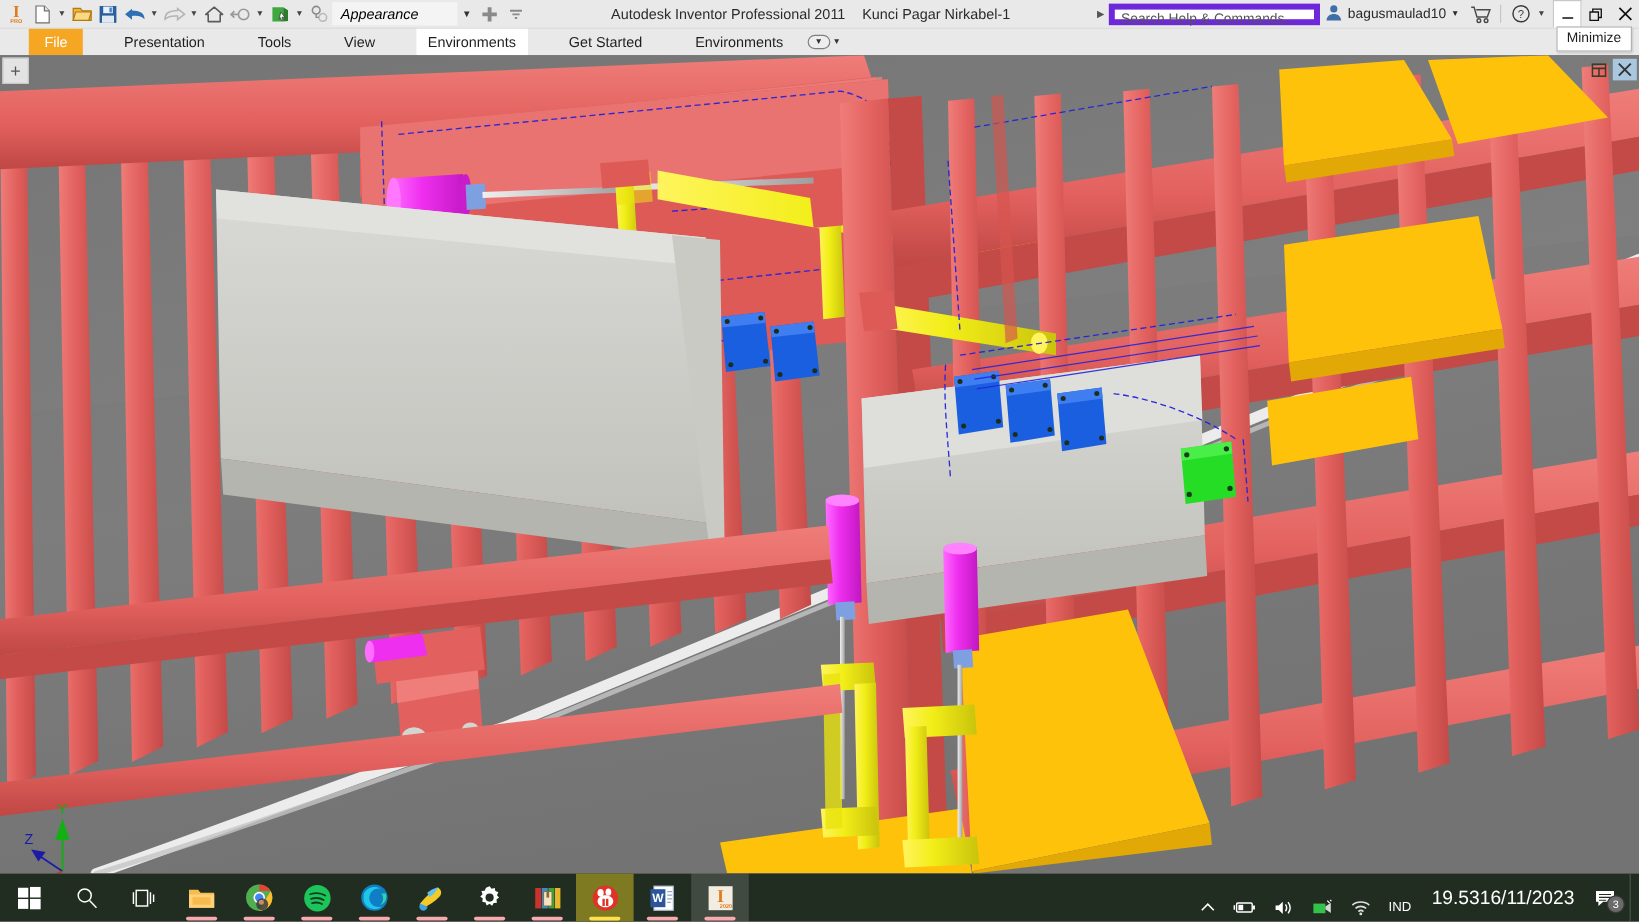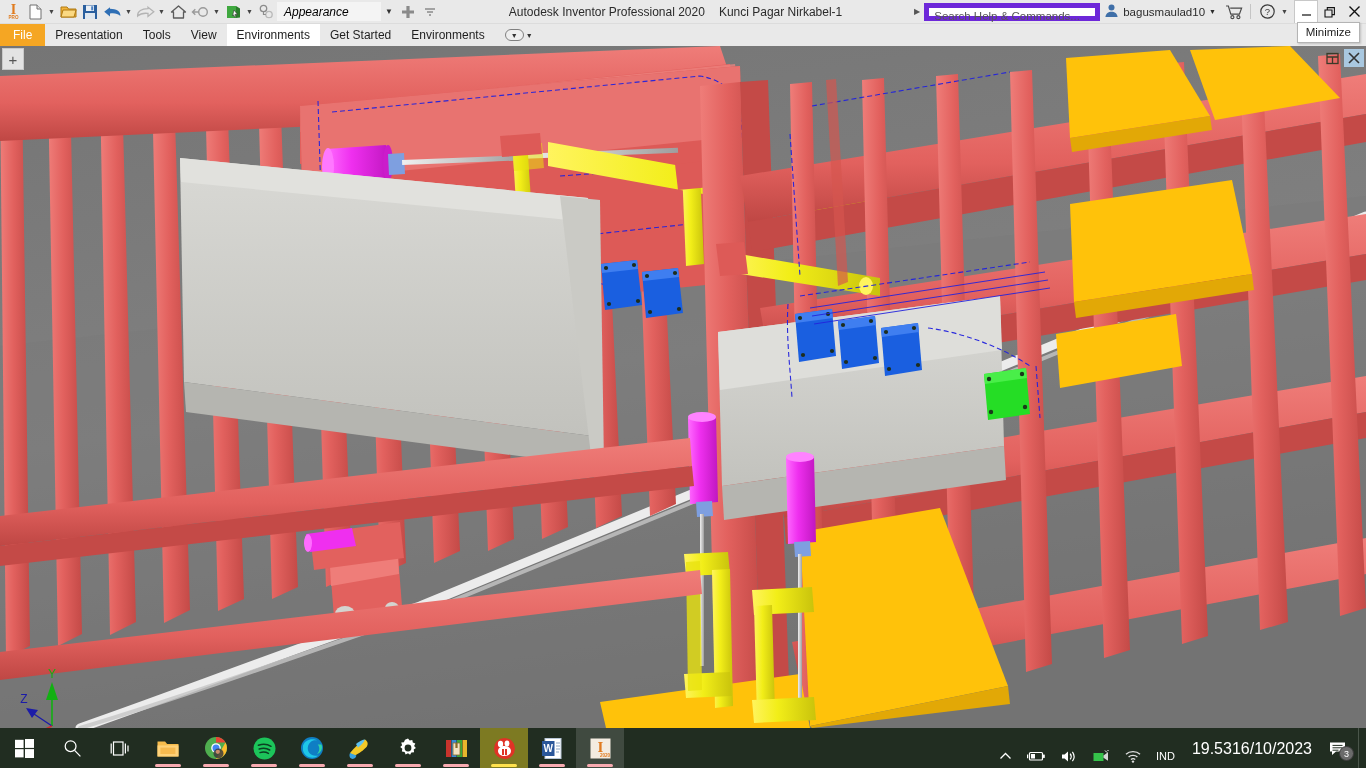--- a/index.html
+++ b/index.html
@@ -59,20 +59,21 @@
 
   
   .ribbontabs {
     position: absolute; top: 24px; left: 0; width: 1366px; height: 22px;
     background: #e9e9e9; display: flex; align-items: stretch;
     font-size: 12px; color: #1e1e1e;
   }
   .rtab {
     display: flex; align-items: center; padding: 0 10px; height: 22px;
     white-space: nowrap;
+    margin-left: 24px;
   }
   .rtab.file { background: #f5a623; color: #fff; font-weight: normal; padding: 0 13px; }
   .rtab.sel { background: #ffffff; }
   .ribbon-min {
     display: flex; align-items: center; gap: 2px; padding: 0 10px;
   }
   .ribbon-min-pill {
     width: 19px; height: 12px; border: 1px solid #808080; border-radius: 6px;
     display: flex; align-items: center; justify-content: center;
     font-size: 7px; color: #333; background: #eee;
@@ -256,21 +257,21 @@
         </svg>
       </div>
       <div class="qat-btn">
         <svg width="14" height="14" viewBox="0 0 14 14">
           <path d="M2 4h10M4 7h6M6 10h2" stroke="#8a8a8a" stroke-width="1.6" fill="none"></path>
         </svg>
       </div>
     </div>
 
     <div class="title-center">
-      <span>Autodesk Inventor Professional 2020</span>
+      <span>Autodesk Inventor Professional 2011</span>
       <span>Kunci Pagar Nirkabel-1</span>
     </div>
 
     <div class="title-right">
       <span style="font-size:8px;color:#555;padding:0 4px;">▶</span>
       <div class="search-box">Search Help &amp; Commands...</div>
       <div class="user-chip">
         <span>
           <svg width="15" height="15" viewBox="0 0 15 15">
             <circle cx="7.5" cy="4.4" r="3" fill="#3f6fa8"></circle>
@@ -819,21 +820,21 @@
           <path d="M4.6 8C7 5.8 11 5.8 13.4 8" fill="none" stroke="#e0e0e0" stroke-width="1.4"></path>
           <path d="M7 10.6c1.2-1.1 3-1.1 4.2 0" fill="none" stroke="#e0e0e0" stroke-width="1.4"></path>
           <circle cx="9" cy="12.6" r="1.2" fill="#e0e0e0"></circle>
         </svg>
       </div>
       <div class="tray-item">
         <span>IND</span>
       </div>
       <div class="clock">
         <span>19.53</span>
-        <span>16/10/2023</span>
+        <span>16/11/2023</span>
       </div>
       <div class="notif">
         <svg width="20" height="17" viewBox="0 0 20 17">
           <path d="M2 2.5h15v9h-9l-4 3.5v-3.5H2z" fill="#fff"></path>
           <path d="M4.5 5.4h10M4.5 7.8h10M4.5 10.2h6" stroke="#212d21" stroke-width="1"></path>
         </svg>
         <span class="notif-badge">3</span>
       </div>
       <div class="showdesk"></div>
     </div>

